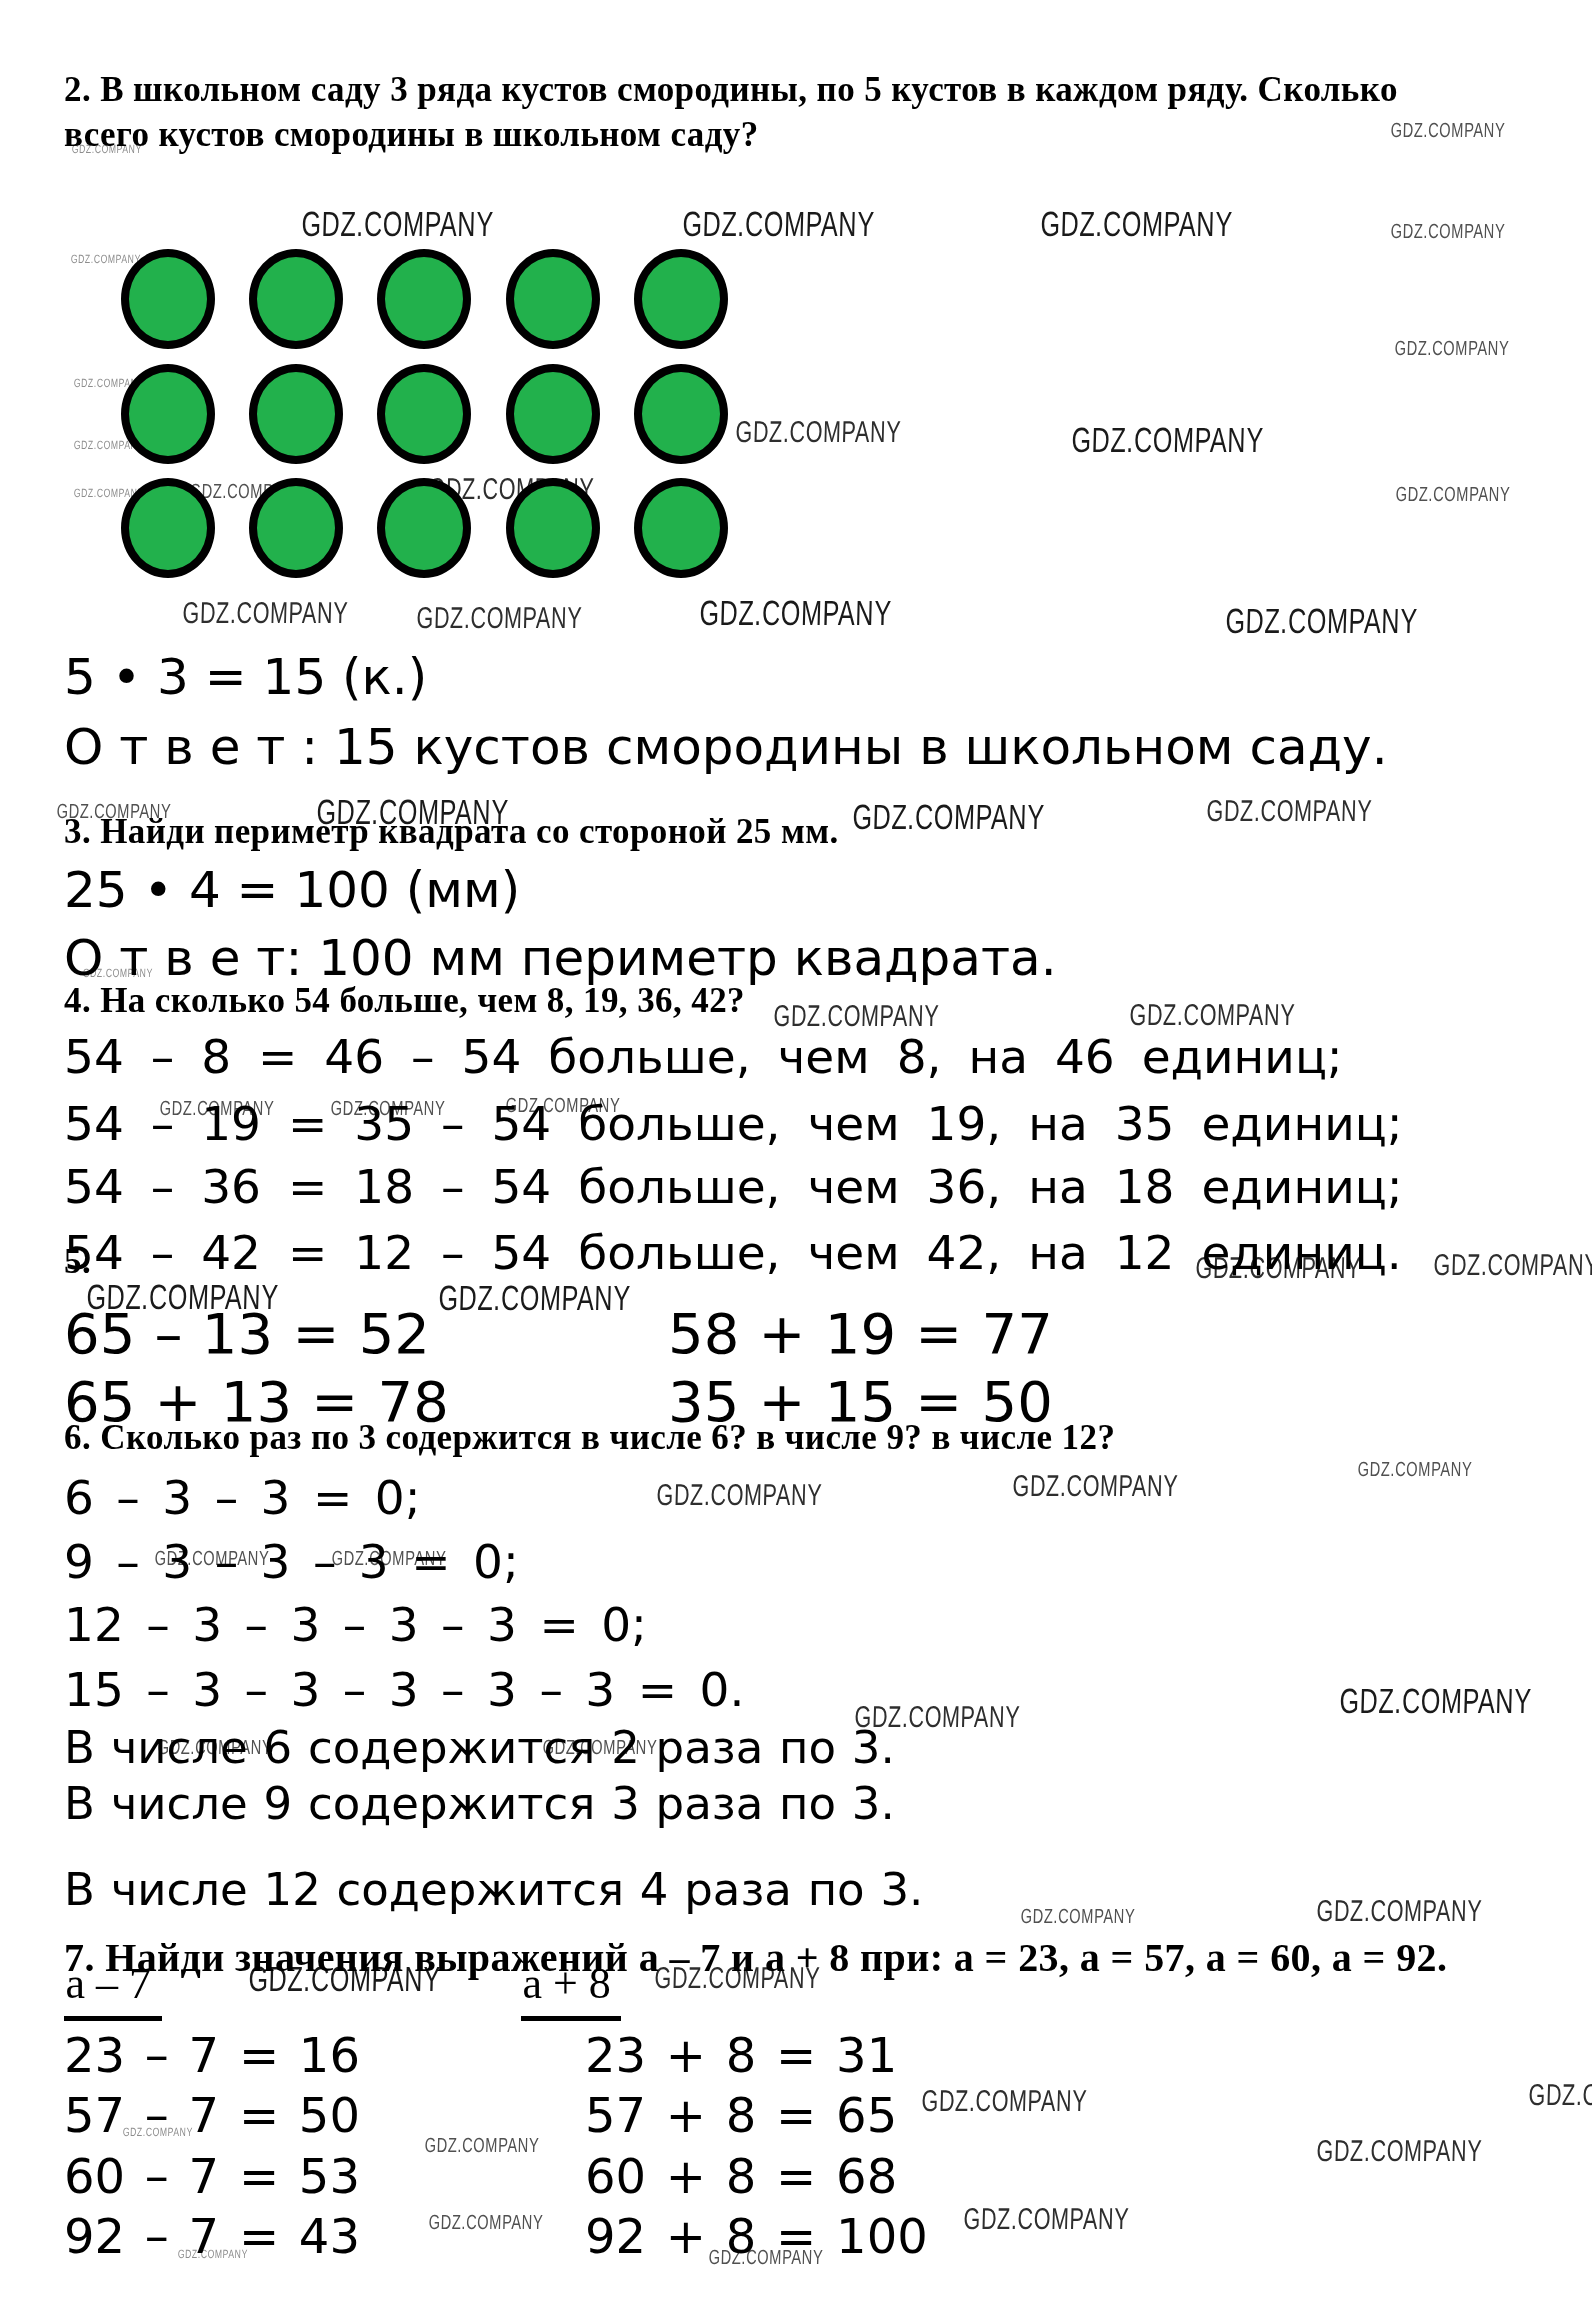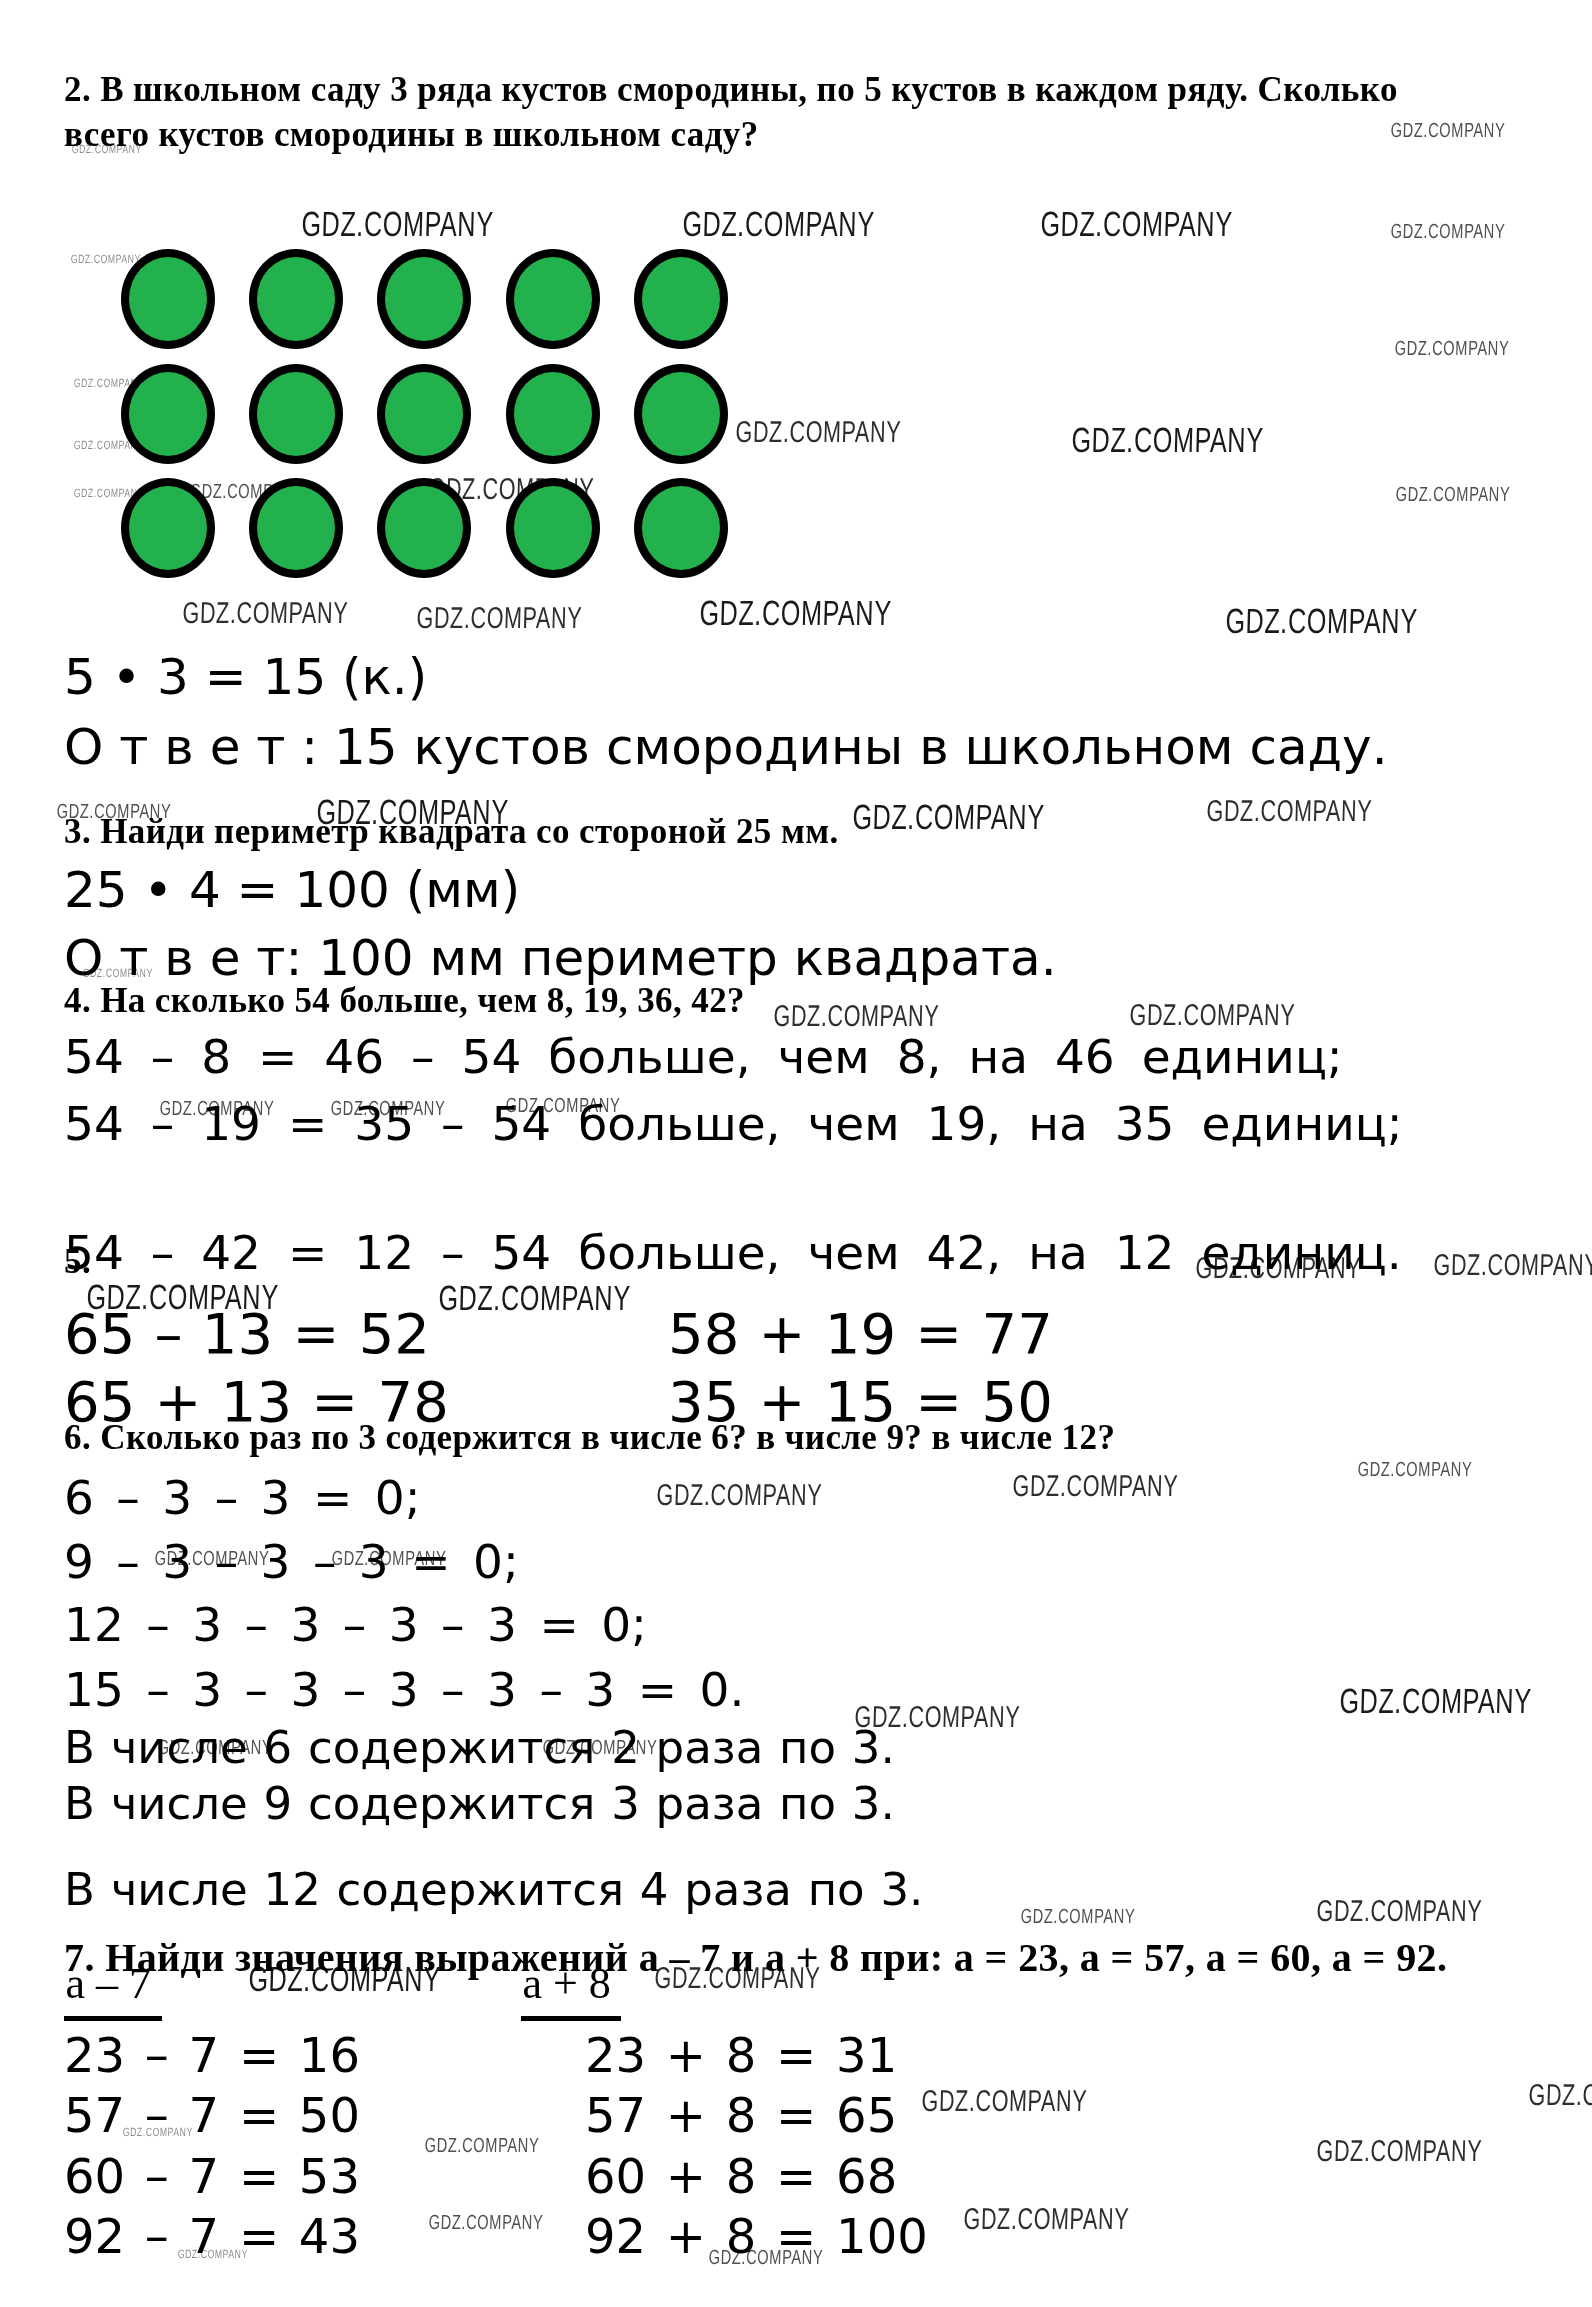--- a/index.html
+++ b/index.html
@@ -118,20 +118,21 @@
   <div class="abs sol-lg" style="left:64px;top:651px">5 • 3 = 15 (к.)</div>
   <div class="abs sol-lg" style="left:64px;top:721px">О т в е т : 15 кустов смородины в школьном саду.</div>
 
   <div class="abs head head-sm" style="left:64px;top:814px">3. Найди периметр квадрата со стороной 25 мм.</div>
   <div class="abs sol-lg" style="left:64px;top:864px">25 • 4 = 100 (мм)</div>
   <div class="abs sol-lg" style="left:64px;top:932px">О т в е т: 100 мм периметр квадрата.</div>
 
   <div class="abs head head-sm" style="left:64px;top:983px">4. На сколько 54 больше, чем 8, 19, 36, 42?</div>
   <div class="abs sol-md" style="left:64px;top:1032px">54 – 8 = 46 – 54 больше, чем 8, на 46 единиц;</div>
   <div class="abs sol-md" style="left:64px;top:1099px">54 – 19 = 35 – 54 больше, чем 19, на 35 единиц;</div>
+  <div class="abs sol-md" style="left:64px;top:1162px">54 – 36 = 18 – 54 больше, чем 36, на 18 единиц;</div>
   <div class="abs sol-md" style="left:64px;top:1228px">54 – 42 = 12 – 54 больше, чем 42, на 12 единиц.</div>
 
   <div class="abs head head-sm" style="left:64px;top:1244px">5.</div>
   <div class="eqrow sol-p5" style="top:1305px">
     <span class="abs" style="left:0">65 – 13 = 52</span>
     <span class="abs" style="left:604px">58 + 19 = 77</span>
   </div>
   <div class="eqrow sol-p5" style="top:1373px">
     <span class="abs" style="left:0">65 + 13 = 78</span>
     <span class="abs" style="left:604px">35 + 15 = 50</span>

